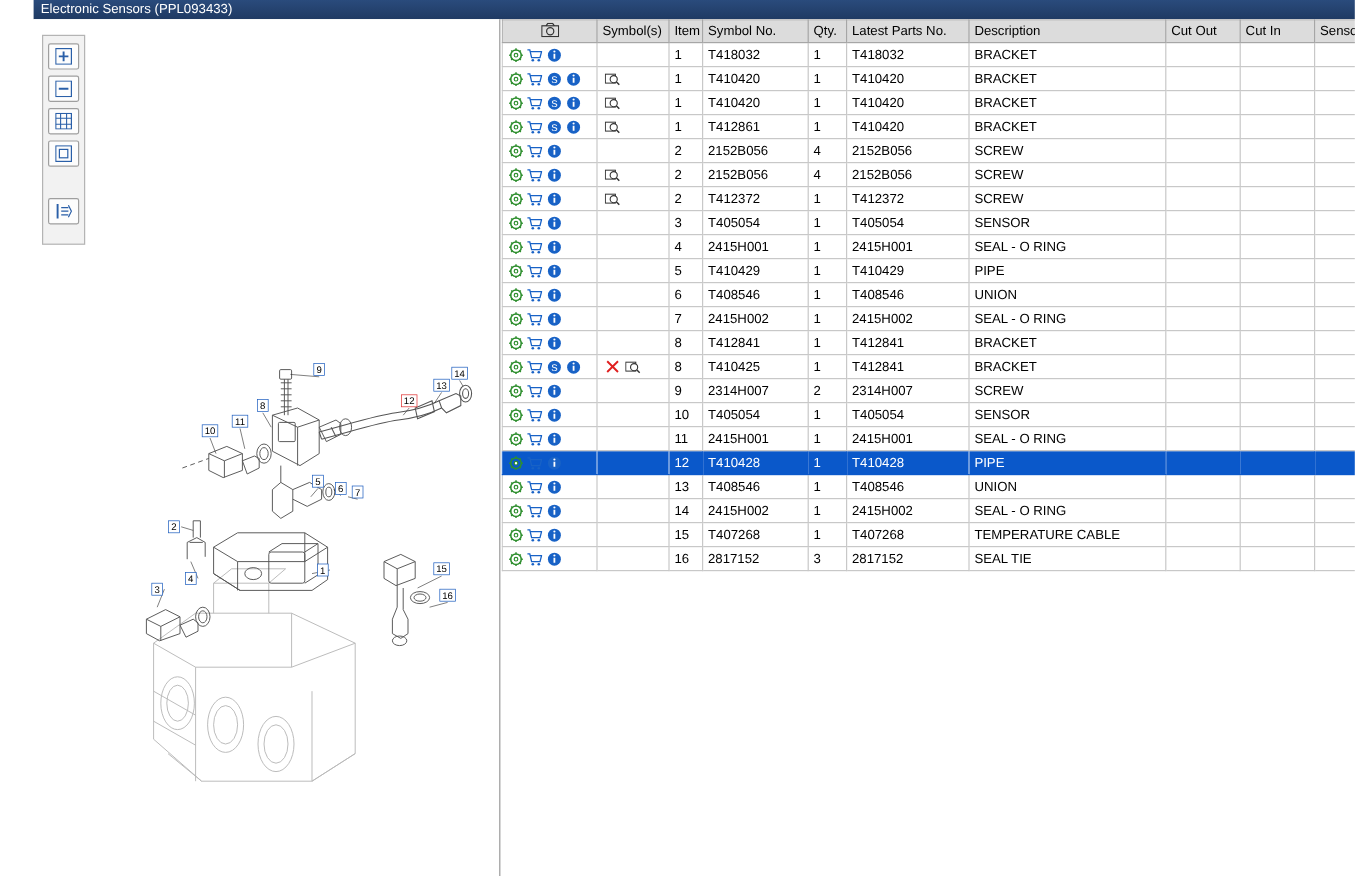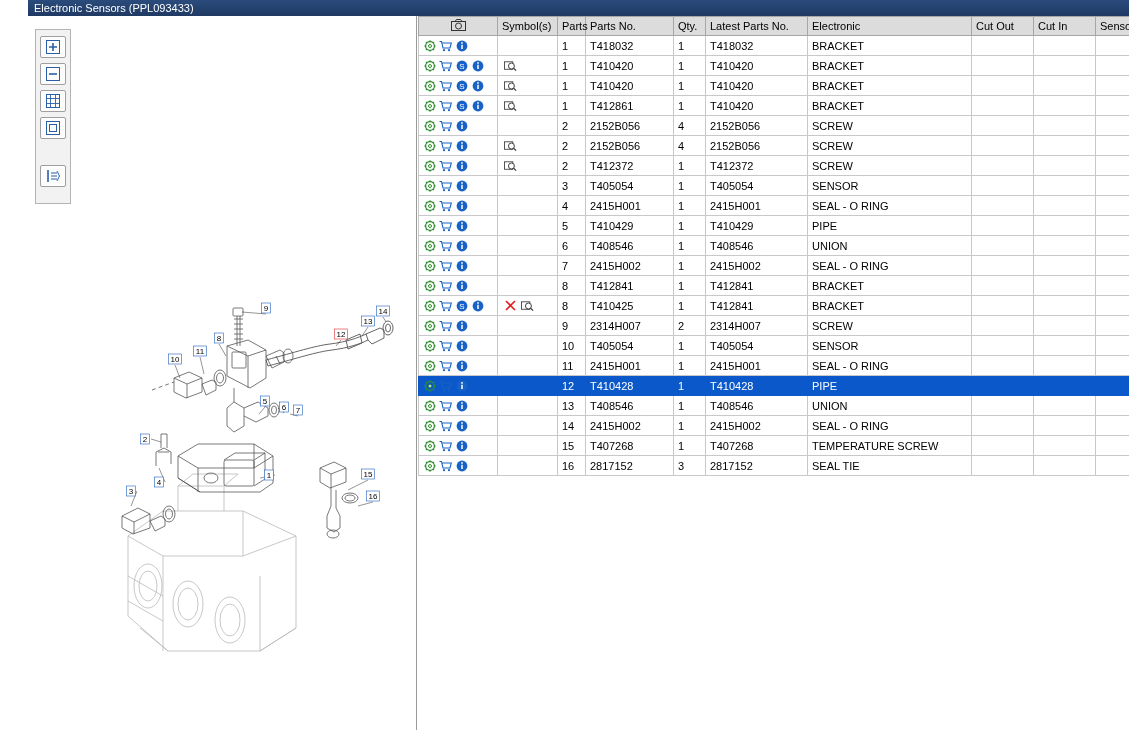--- a/index.html
+++ b/index.html
@@ -355,25 +355,25 @@
           <th>
             <span style="display:inline-flex;align-items:center;justify-content:center;width:100%;">
               <svg width="15" height="12" viewBox="0 0 15 12">
                   <rect x="0.5" y="2.5" width="14" height="9" fill="none" stroke="#333"></rect>
                   <path d="M4 2.5 L5.5 0.5 L9.5 0.5 L11 2.5" fill="none" stroke="#333"></path>
                   <circle cx="7.5" cy="7" r="3" fill="none" stroke="#333"></circle>
                 </svg>
             </span>
           </th>
           <th>Symbol(s)</th>
-          <th>Parts</th>
-          <th>Parts No.</th>
+          <th>Item</th>
+          <th>Symbol No.</th>
           <th>Qty.</th>
           <th>Latest Parts No.</th>
-          <th>Electronic</th>
+          <th>Description</th>
           <th>Cut Out</th>
           <th>Cut In</th>
           <th>Sensors</th>
         </tr>
       </thead>
       <tbody id="parts-body">
           <tr>
             <td class="c-actions">
               <span class="actions-cell">
                 <span class="act">
@@ -1236,21 +1236,21 @@
                 </span>
               </span>
             </td>
             <td>
               <span class="sym-cell"></span>
             </td>
             <td>15</td>
             <td>T407268</td>
             <td>1</td>
             <td>T407268</td>
-            <td>TEMPERATURE SCREW</td>
+            <td>TEMPERATURE CABLE</td>
             <td></td>
             <td></td>
             <td></td>
           </tr>
           <tr>
             <td class="c-actions">
               <span class="actions-cell">
                 <span class="act">
                   <svg width="12" height="12" viewBox="0 0 12 12">
                     <circle cx="6" cy="6" r="4.4" fill="none" stroke="#2f8f2f" stroke-width="1.3"></circle>

